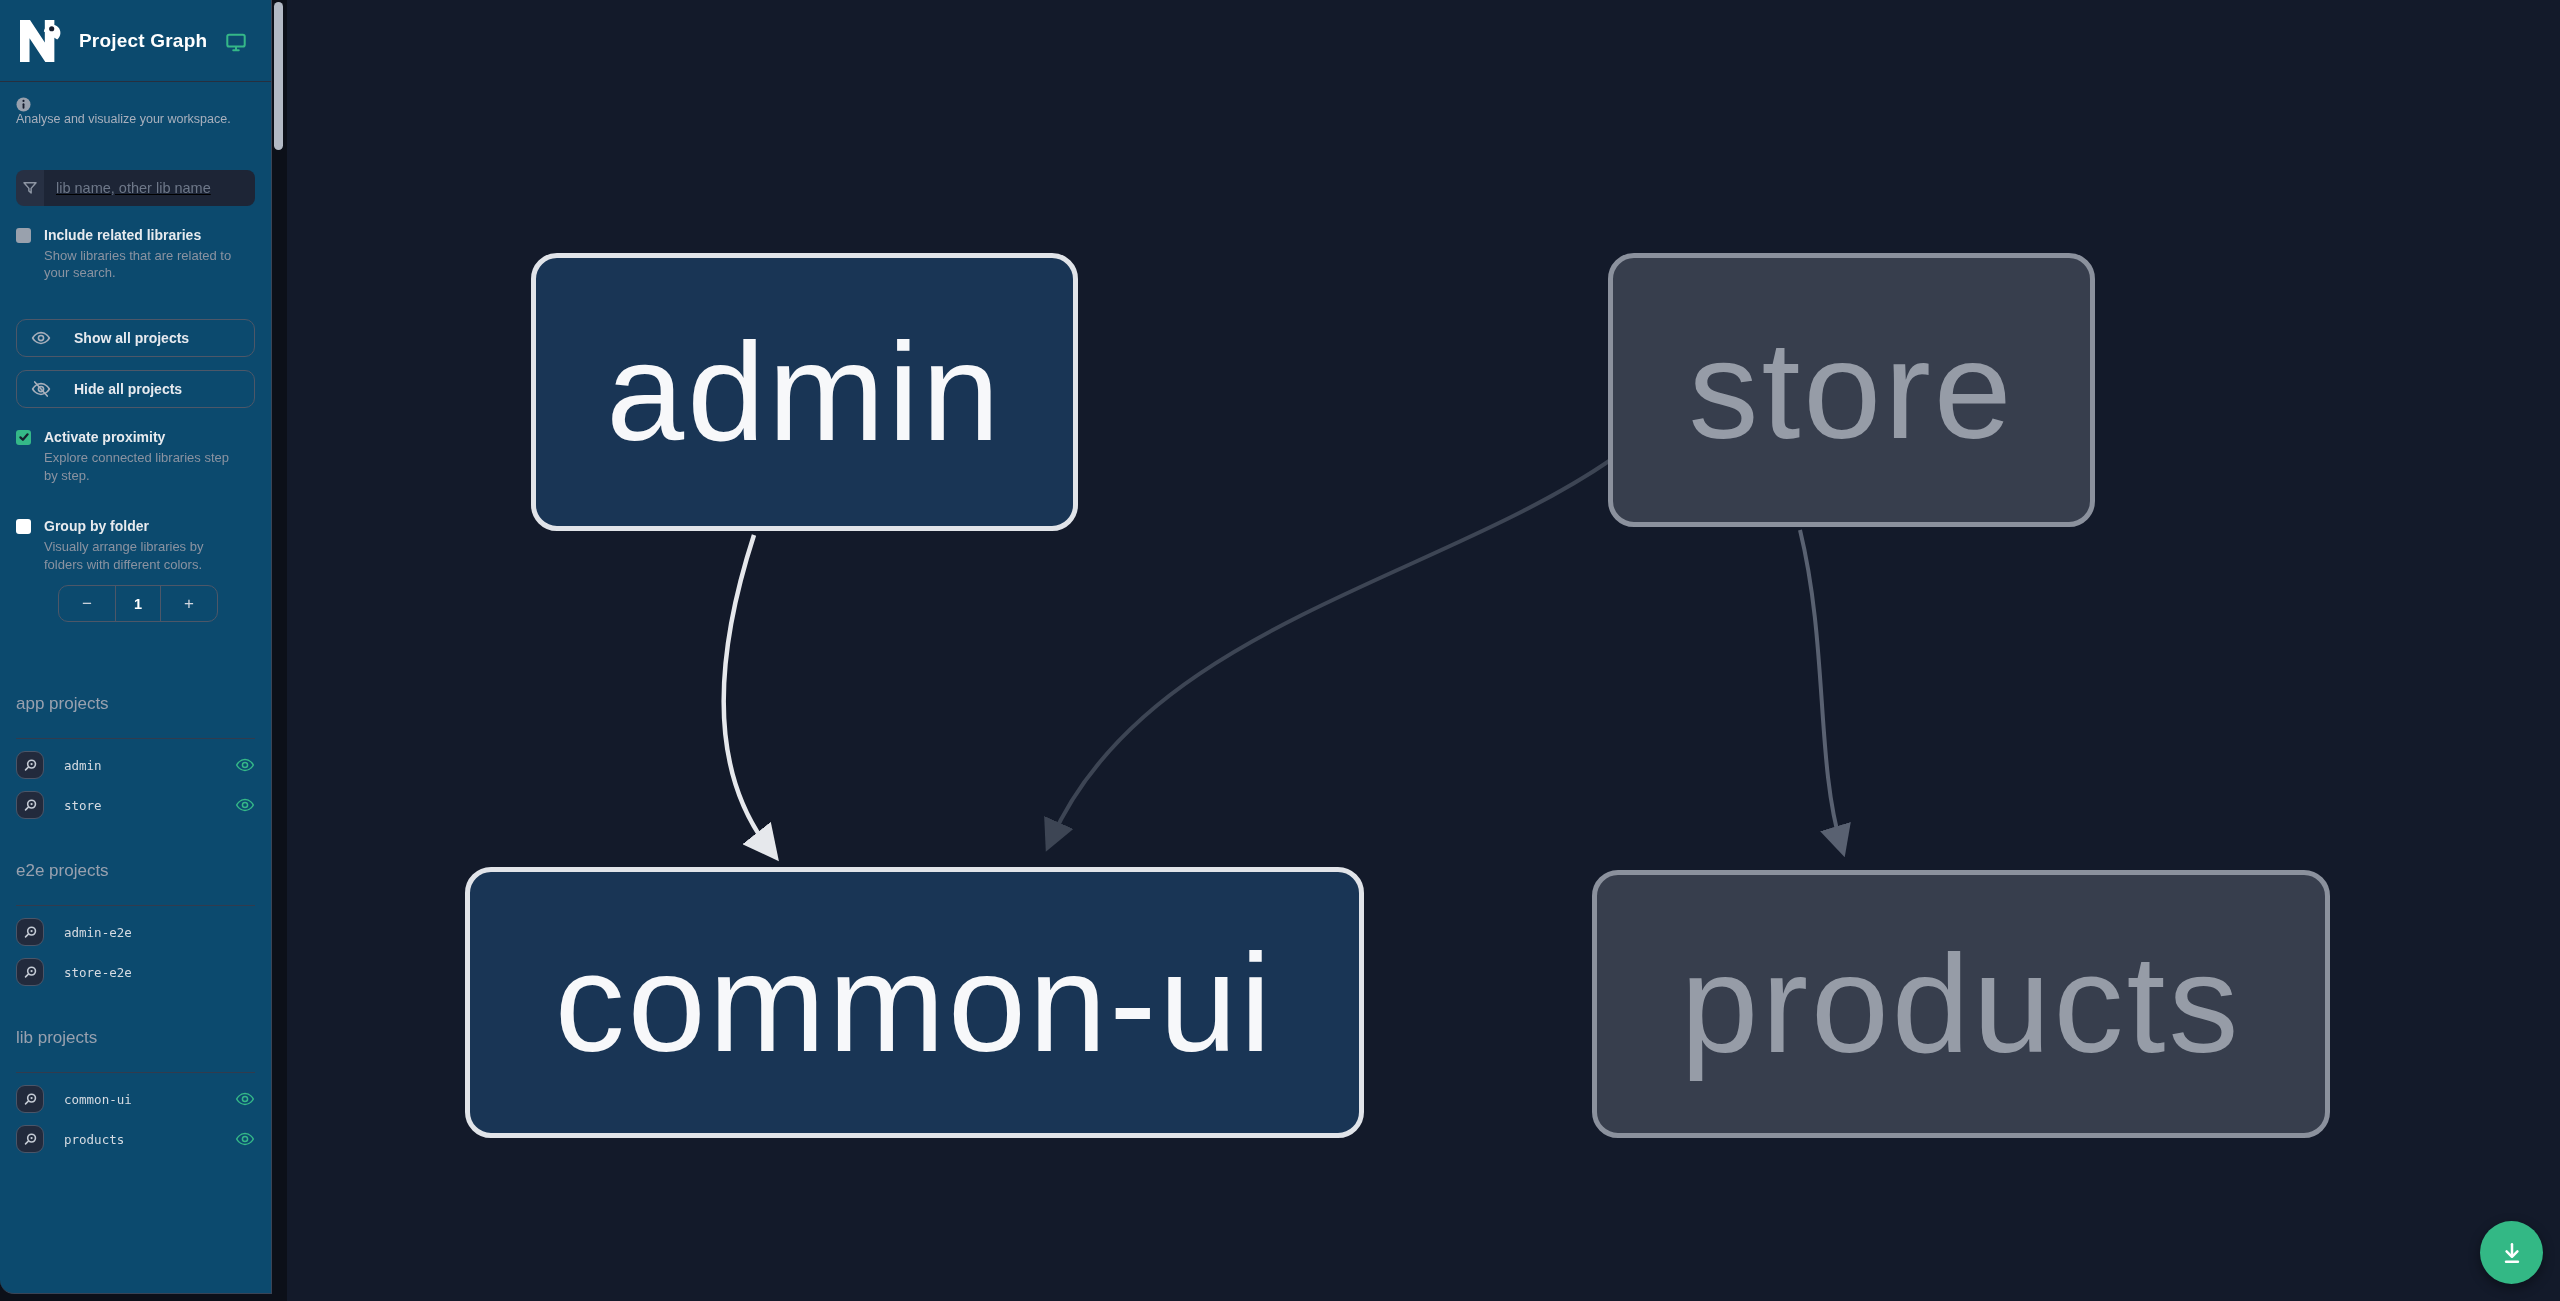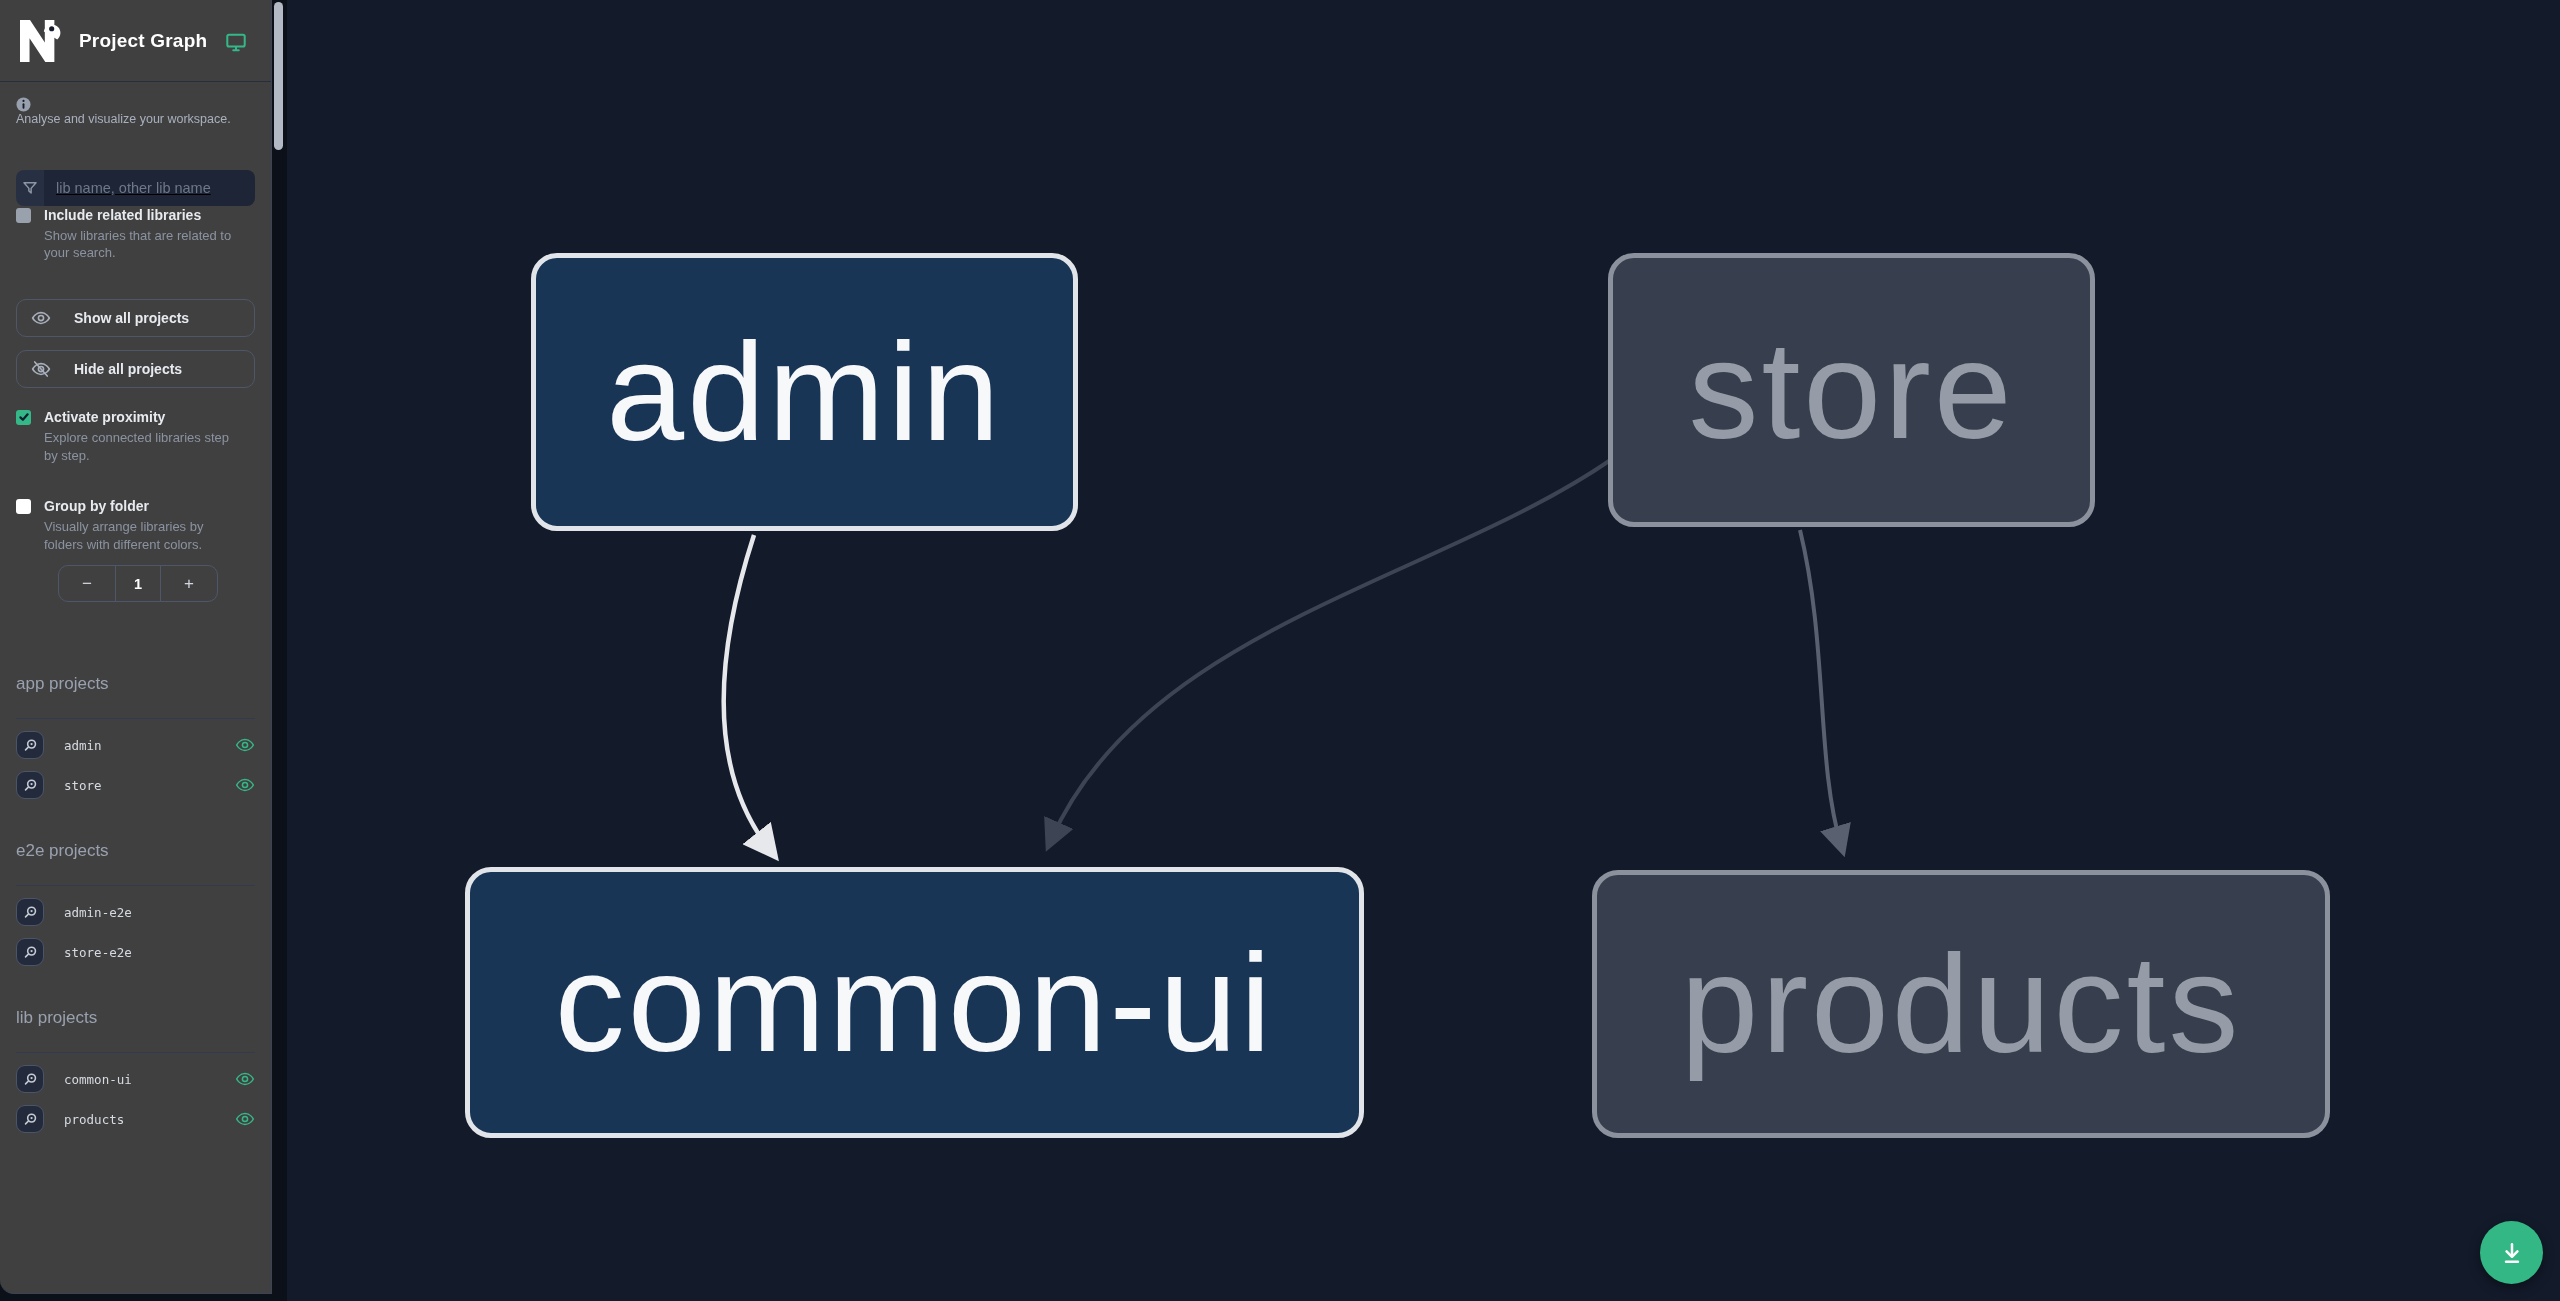--- a/index.html
+++ b/index.html
@@ -1,20 +1,20 @@
 <!DOCTYPE html>
 <html><head>
 <meta charset="utf-8">
 <style>
   html,body{margin:0;padding:0;background:#0c1019;}
   .app{position:relative;width:2560px;height:1301px;background:#0c1019;overflow:hidden;
        font-family:"Liberation Sans", sans-serif;-webkit-font-smoothing:antialiased;}
 
   
-  .sidebar{position:absolute;left:0;top:0;width:272px;height:1294px;background:#404040;
+  .sidebar{position:absolute;left:0;top:0;width:272px;height:1294px;background:#0c4a6e;
            border-right:1px solid #3a4456;border-bottom:1px solid #3a4456;
            border-bottom-left-radius:14px;box-sizing:border-box;overflow:hidden;}
   .sb-header{height:82px;display:flex;align-items:center;padding:0 16px;box-sizing:border-box;
              border-bottom:1px solid #272f3f;}
   .nx-logo{width:46px;height:42px;flex:0 0 auto;margin-left:2px;}
   .sb-title{color:#ffffff;font-size:19px;font-weight:700;letter-spacing:.2px;margin-left:15px;}
   .monitor{width:22px;height:22px;margin-left:18px;margin-top:2px;}
 
   .sb-content{padding:0 16px;}
   .tagline{display:flex;align-items:flex-start;margin-top:14px;flex-direction:column;}
@@ -115,21 +115,21 @@
 
       <div class="filter">
         <div class="funnel-cell">
           <svg width="18" height="18" viewBox="0 0 24 24" fill="none" stroke="#8d95a3" stroke-width="2" stroke-linejoin="round" stroke-linecap="round">
             <path d="M4 5h16l-6.5 7.5V18.5l-3-2.5v-3.5z"></path>
           </svg>
         </div>
         <input type="text" placeholder="lib name, other lib name" style="">
       </div>
 
-      <div class="cb-block" style="">
+      <div class="cb-block" style="margin-top:20px;">
         <div class="checkbox gray"></div>
         <div>
           <div class="cb-label">Include related libraries</div>
           <div class="cb-desc">Show libraries that are related to your search.</div>
         </div>
       </div>
 
       <button class="sb-btn" style="margin-top:37px;">
         <svg viewBox="0 0 24 24" fill="none" stroke="currentColor" stroke-width="1.9">
           <path d="M2 12s3.5-6.5 10-6.5S22 12 22 12s-3.5 6.5-10 6.5S2 12 2 12z"></path>

